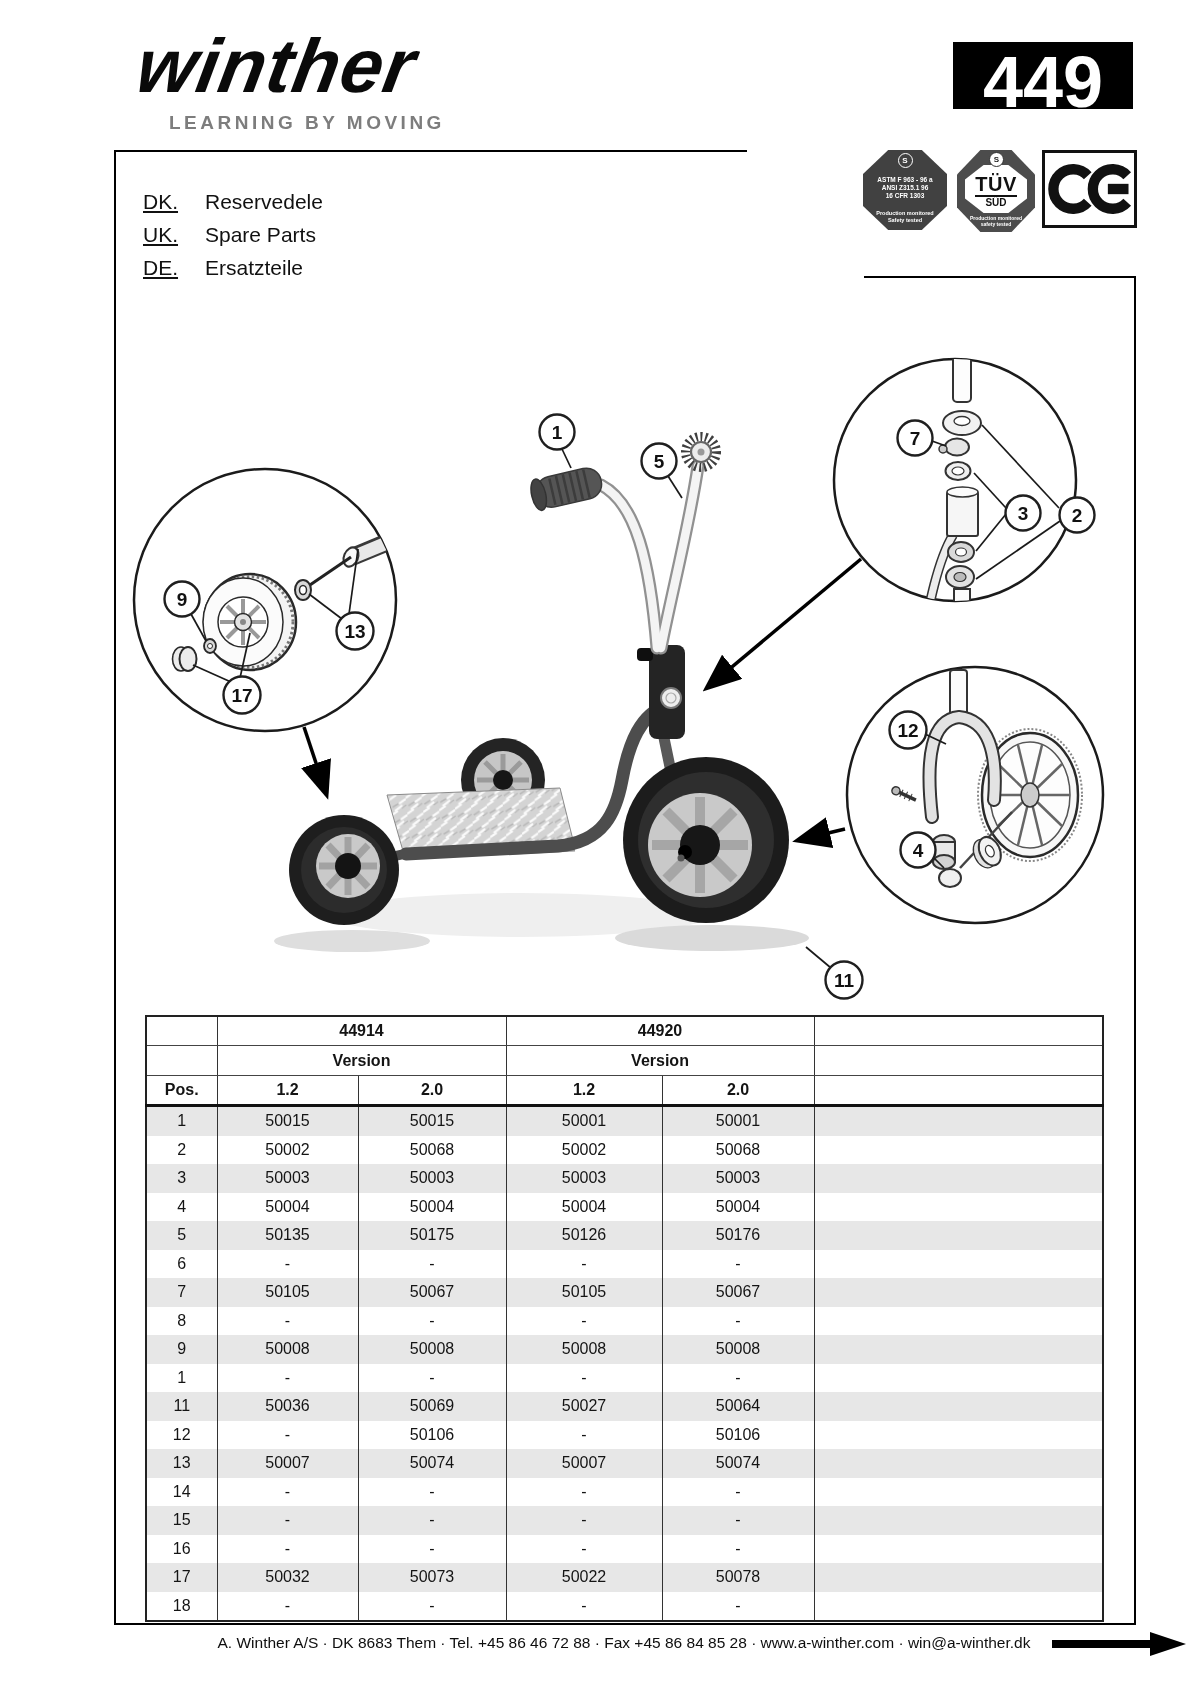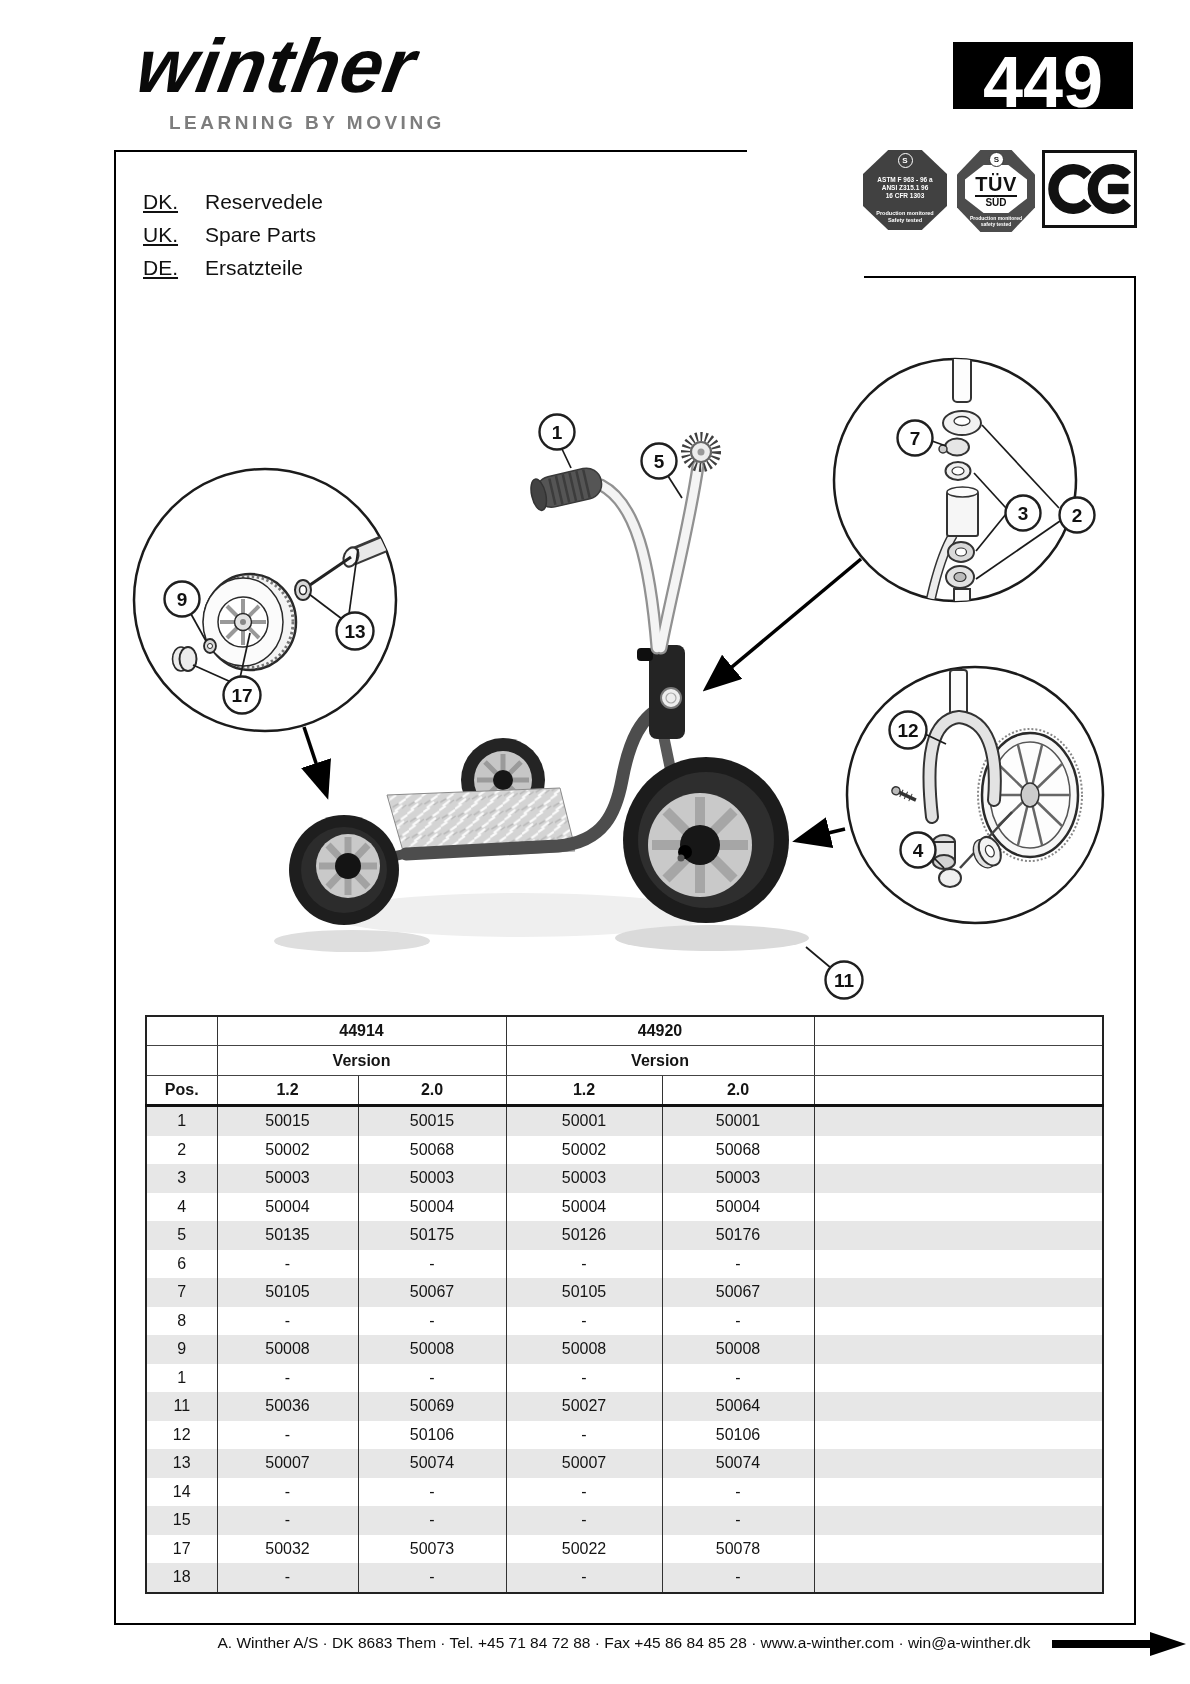--- a/index.html
+++ b/index.html
@@ -557,37 +557,45 @@
     </tr>
         <tr>
       <td>15</td>
       <td>-</td>
       <td>-</td>
       <td>-</td>
       <td>-</td>
       <td></td>
     </tr>
         <tr>
+      <td>16</td>
+      <td>-</td>
+      <td>-</td>
+      <td>-</td>
+      <td>-</td>
+      <td></td>
+    </tr>
+        <tr>
       <td>17</td>
       <td>50032</td>
       <td>50073</td>
       <td>50022</td>
       <td>50078</td>
       <td></td>
     </tr>
         <tr>
       <td>18</td>
       <td>-</td>
       <td>-</td>
       <td>-</td>
       <td>-</td>
       <td></td>
     </tr>
       </tbody>
   </table>
 
-  <div class="abs footer">A. Winther A/S · DK 8683 Them · Tel. +45 71 84 72 88 · Fax +45 86 84 85 28 · www.a-winther.com · win@a-winther.dk</div>
+  <div class="abs footer">A. Winther A/S · DK 8683 Them · Tel. +45 86 46 72 88 · Fax +45 86 84 85 28 · www.a-winther.com · win@a-winther.dk</div>
   <svg class="abs" style="left:1050px;top:1630px;" width="138" height="28" viewBox="0 0 138 28">
     <line x1="2" y1="14" x2="102" y2="14" stroke="#000" stroke-width="8"></line>
     <polygon points="100,2 136,14 100,26" fill="#000"></polygon>
   </svg>
 
 </div>
 
 </body></html>

